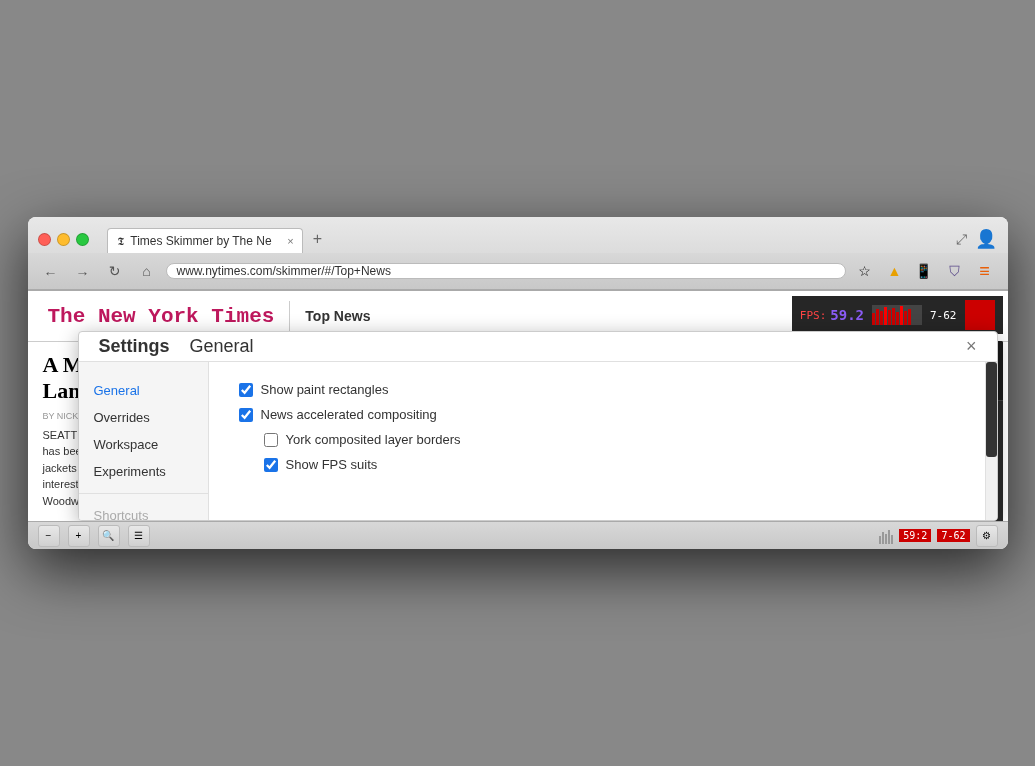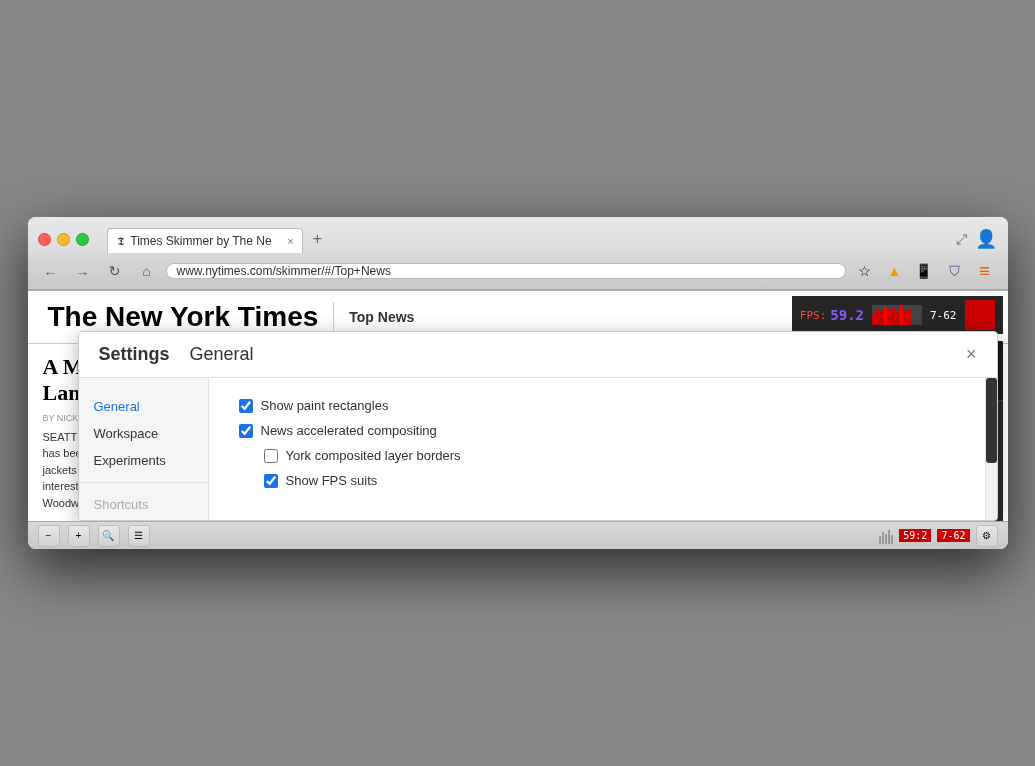--- a/index.html
+++ b/index.html
@@ -162,24 +162,24 @@
     }
 
     .nyt-header {
       display: flex;
       align-items: center;
       padding: 10px 20px;
       border-bottom: 1px solid #ccc;
     }
 
     .nyt-logo {
-      font-family: Liberation Sans, sans-serif;
-      font-size: 28px;
+      font-family: Liberation Mono, monospace;
+      font-size: 21px;
       font-weight: bold;
-      color: #000000;
+      color: #be185d;
     }
 
     .nyt-divider {
       width: 1px;
       height: 30px;
       background: #ccc;
       margin: 0 15px;
     }
 
     .nyt-section {
@@ -334,21 +334,21 @@
       box-shadow: 0 4px 20px rgba(0,0,0,0.3);
       overflow: hidden;
       display: flex;
       flex-direction: column;
     }
 
     .modal-header {
       display: flex;
       align-items: center;
       justify-content: space-between;
-      padding: 12px 20px;
+      padding: 4px 20px;
       border-bottom: 1px solid #e0e0e0;
     }
 
     .modal-header-left {
       display: flex;
       align-items: center;
       gap: 20px;
     }
 
     .modal-title-settings {
@@ -641,20 +641,21 @@
             <span class="modal-title-settings">Settings</span>
             <span class="modal-title-page">General</span>
           </div>
           <button class="modal-close">×</button>
         </div>
 
         <div class="modal-body">
 
           <div class="modal-sidebar">
             <div class="sidebar-nav-item active">General</div>
+            <div class="sidebar-nav-item">Overrides</div>
             <div class="sidebar-nav-item">Workspace</div>
             <div class="sidebar-nav-item">Experiments</div>
             <div class="sidebar-section-divider"></div>
             <div class="sidebar-nav-item disabled">Shortcuts</div>
           </div>
 
           <div class="modal-content">
 
             <div class="checkbox-item">
               <input type="checkbox" checked="" style="">

